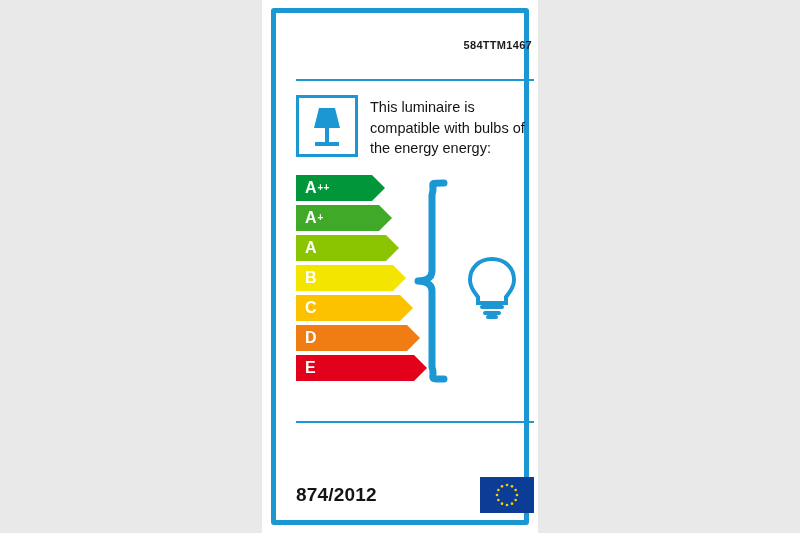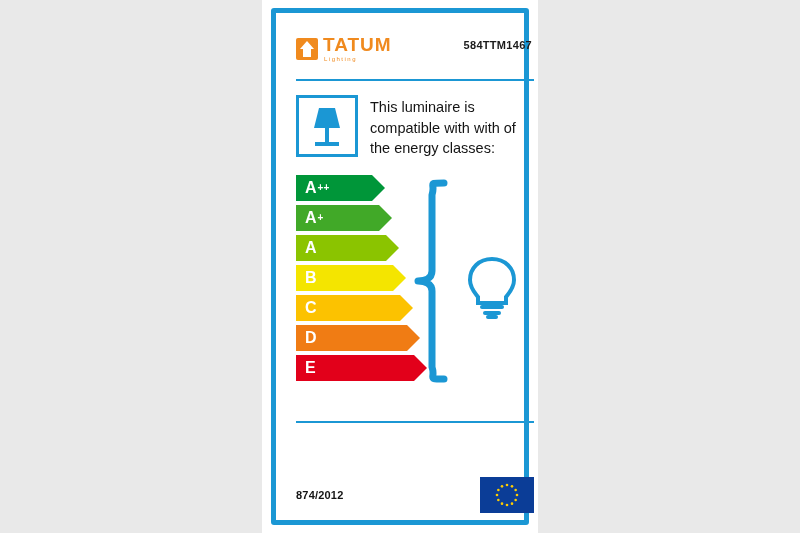--- a/index.html
+++ b/index.html
@@ -218,21 +218,21 @@
     background: #1b97d4;
     width: 100%;
     margin-bottom: 54px;
   }
   .footer-row {
     display: flex;
     align-items: center;
     justify-content: space-between;
   }
   .regulation {
-    font-size: 11px;
+    font-size: 19px;
     font-weight: bold;
     color: #141414;
     letter-spacing: 0.2px;
   }
   .eu-flag {
     width: 54px;
     height: 36px;
     background: #0b3d97;
     position: relative;
   }
@@ -243,41 +243,34 @@
 <div class="page">
 
   <div class="side-band left"></div>
   <div class="side-band right"></div>
 
   <div class="label-card">
     <div class="label-border">
       <div class="inner">
 
         <div class="header">
-          <div class="brand">
-            <div class="brand-mark"></div>
-            <div class="brand-text">
-              <span class="brand-name">TATUM</span>
-              <span class="brand-sub">Lighting</span>
-            </div>
-          </div>
           <div class="model-code">584TTM1467</div>
         </div>
 
         <div class="rule"></div>
 
         <div class="statement">
           <div class="lamp-box">
             <svg width="56" height="56" viewBox="0 0 56 56" aria-hidden="true">
               <path d="M20 10 L36 10 L41 30 L15 30 Z" fill="#1b97d4"></path>
               <rect x="26" y="30" width="4" height="14" fill="#1b97d4"></rect>
               <rect x="16" y="44" width="24" height="4" fill="#1b97d4"></rect>
             </svg>
           </div>
-          <div class="statement-text">This luminaire is compatible with with of the energy classes:</div>
+          <div class="statement-text">This luminaire is compatible with bulbs of the energy energy:</div>
         </div>
 
         <div class="classes">
           <div class="class-list" id="class-list">
               <div class="class-row">
                 <div class="arrow" style="background: rgb(0, 150, 57); --c: #009639; width: 76px;">
                   <span>A</span>
                   <span class="sup">++</span>
                 </div>
               </div>

